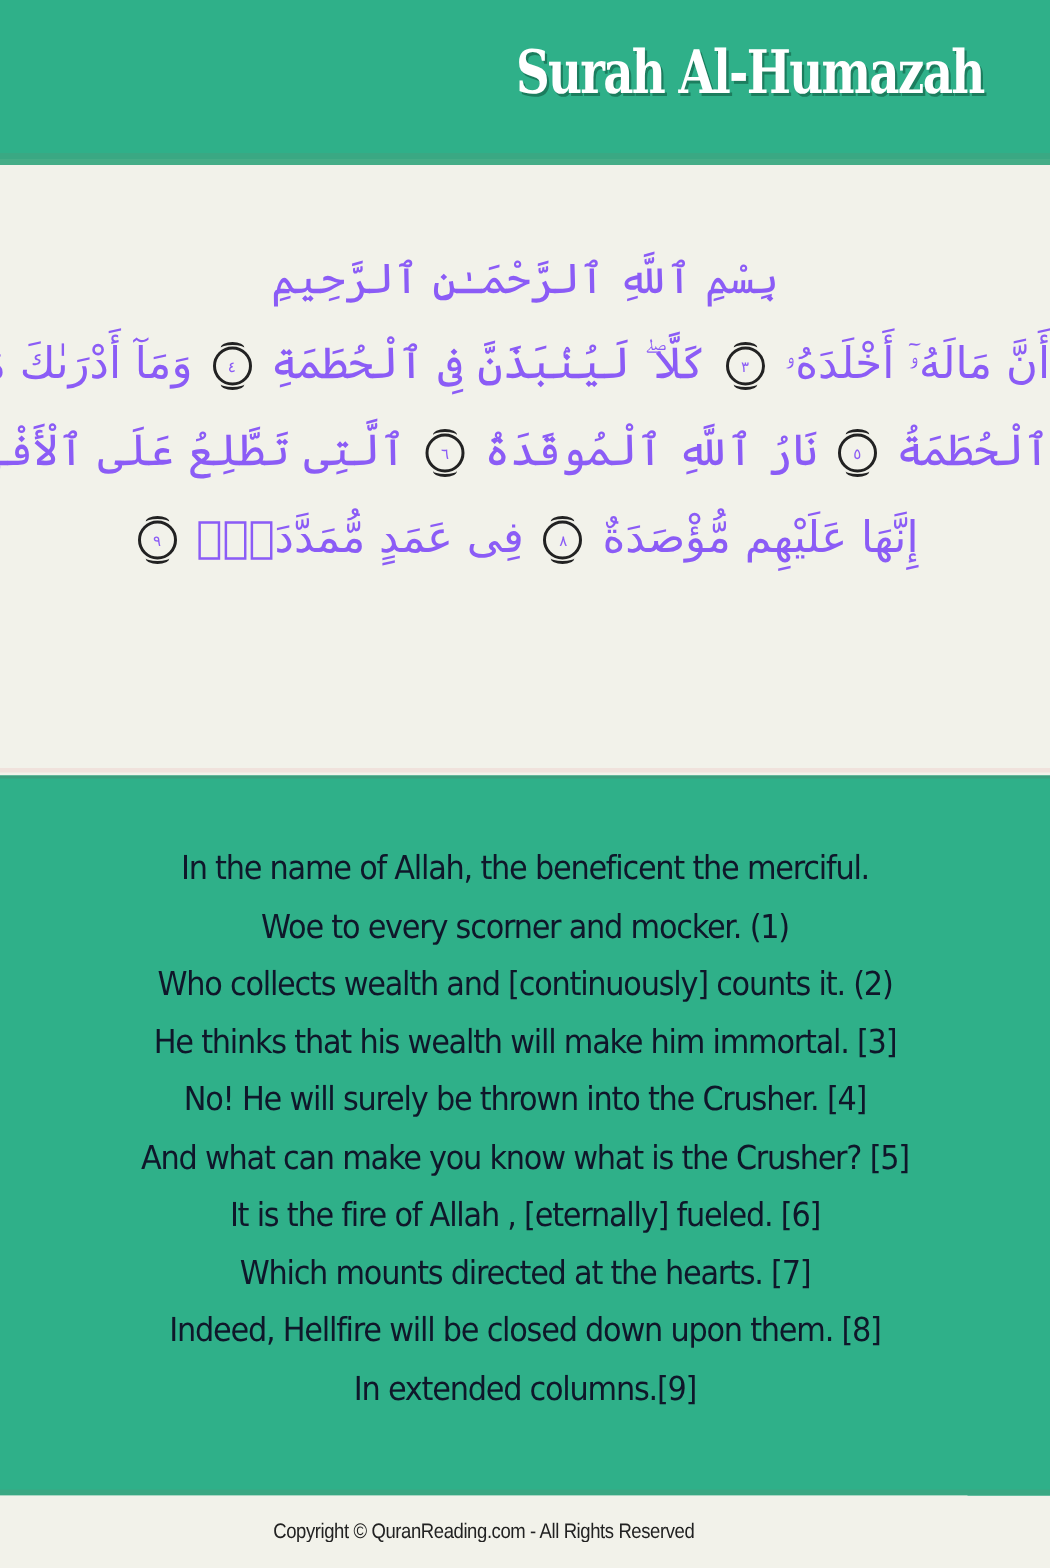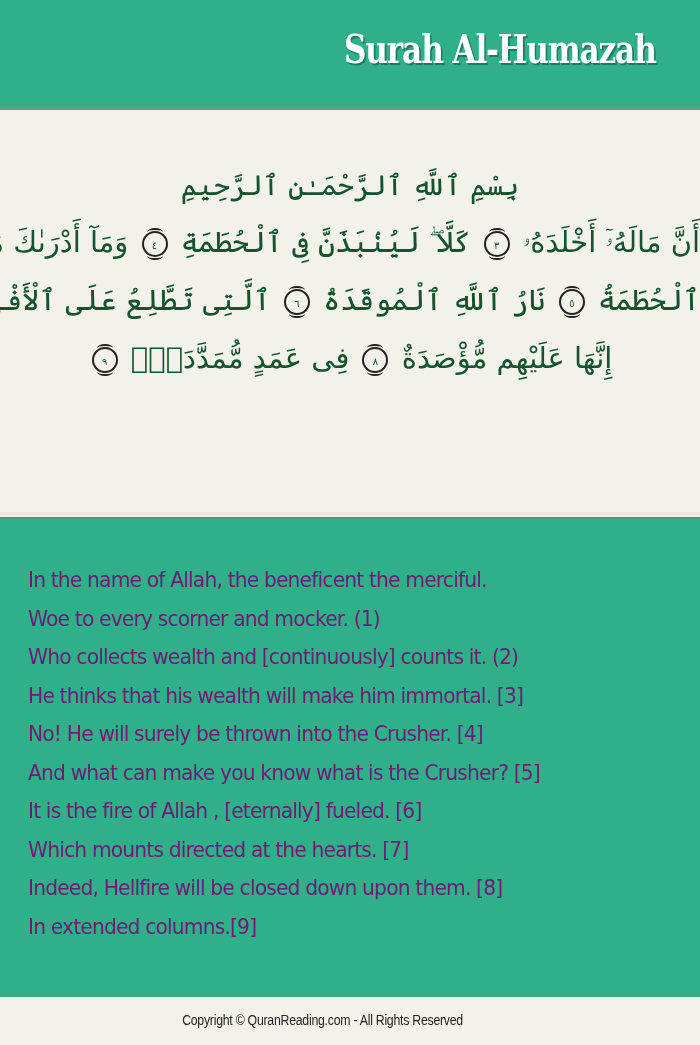--- a/index.html
+++ b/index.html
@@ -55,21 +55,21 @@
     box-sizing: border-box;
   }
   .arabic-lines {
     position: absolute;
     top: 50px;
     left: 0;
     width: 700px;
     direction: rtl;
     text-align: center;
     font-family: "DejaVu Serif", serif;
-    color: #14532d;
+    color: #8b5cf6;
   }
   .arabic-line {
     font-size: 29px;
     line-height: 60px;
     height: 58px;
     white-space: nowrap;
     overflow: hidden;
   }
   .arabic-line.bismillah {
     font-size: 28px;
@@ -116,22 +116,22 @@
     background: #2fb089;
     border-top: 2px solid #3c9e7d;
     border-bottom: 4px solid #3aa883;
     box-sizing: border-box;
   }
   .translation-lines {
     position: absolute;
     top: 42px;
     left: 0;
     width: 700px;
-    text-align: left;
-    color: #701a75;
+    text-align: center;
+    color: #0f172a;
     font-family: "DejaVu Sans", sans-serif;
     font-weight: normal;
   }
   .translation-line {
     font-size: 22px;
     line-height: 38.5px;
     letter-spacing: -0.9px;
     white-space: nowrap;
     transform: scaleX(0.92);
   }

